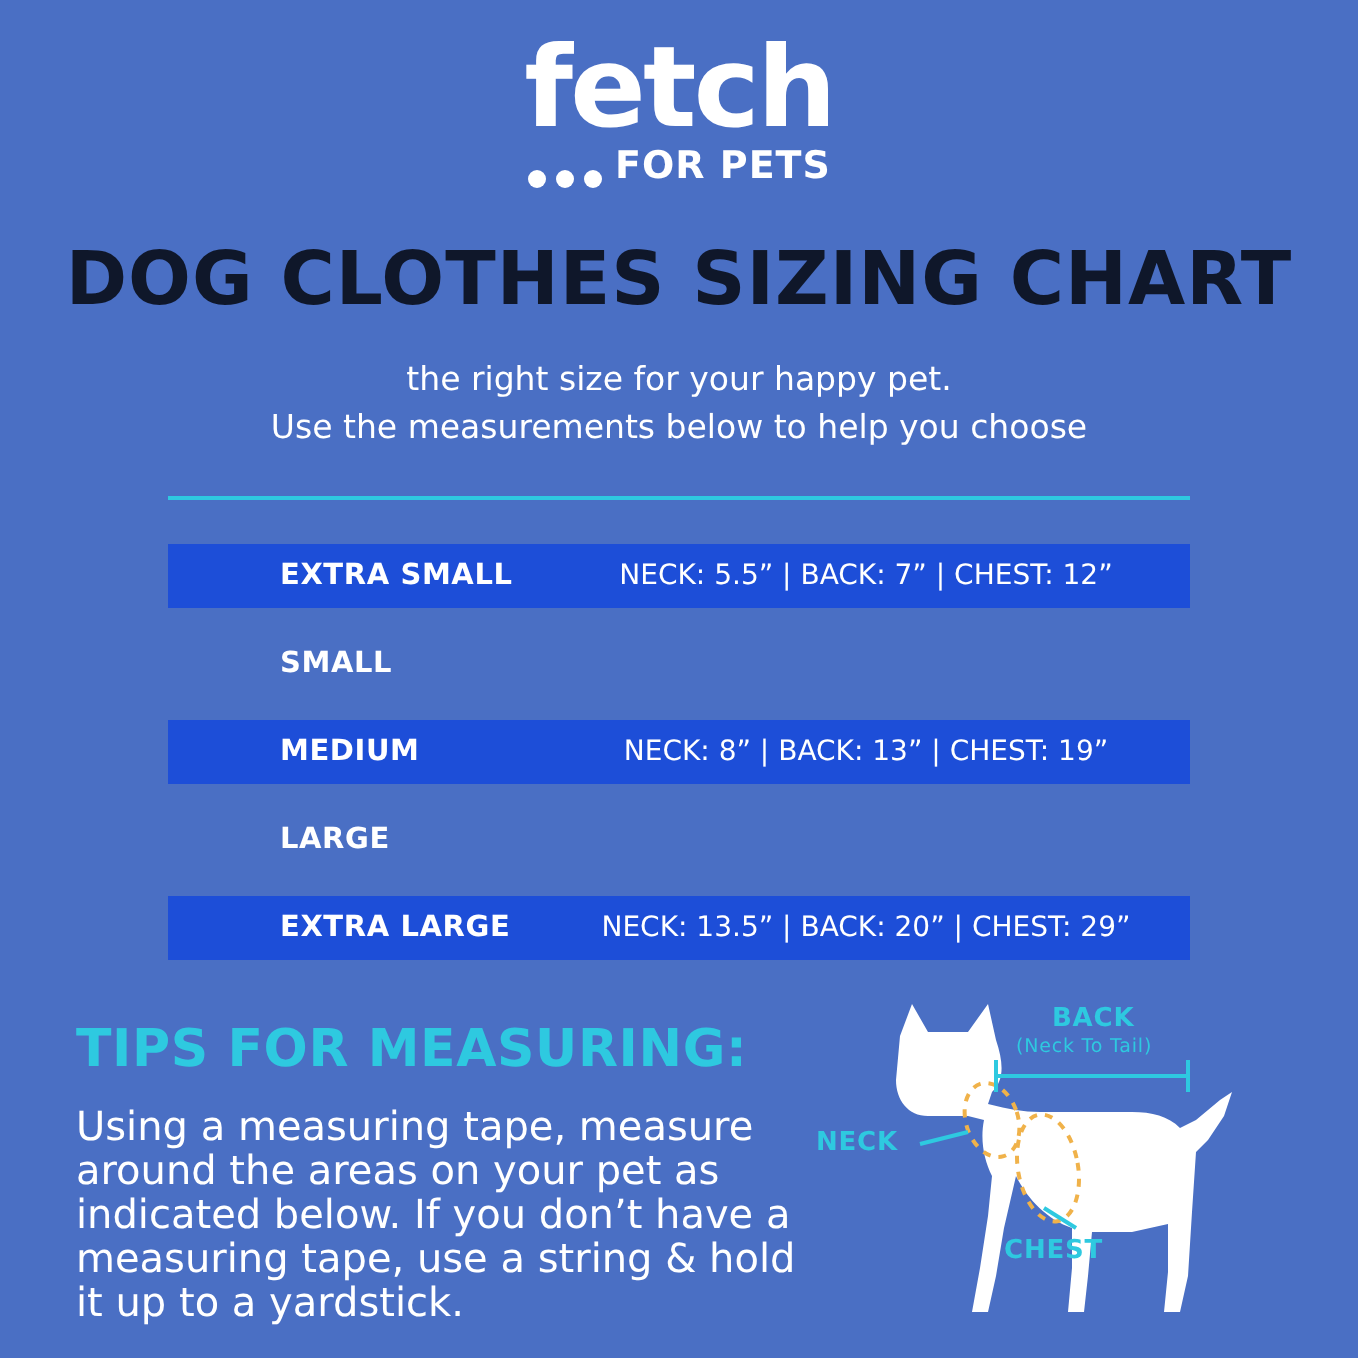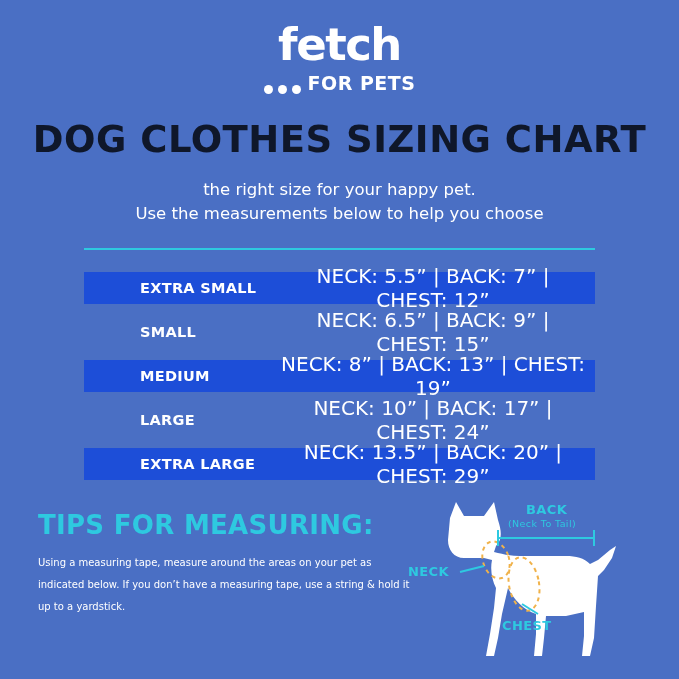--- a/index.html
+++ b/index.html
@@ -26,21 +26,21 @@
   .brand {
     position: absolute;
     top: 22px;
     left: 0;
     width: 679px;
     text-align: center;
   }
   .brand-word {
     font-family: "DejaVu Sans", sans-serif;
     font-weight: bold;
-    font-size: 45px;
+    font-size: 56px;
     letter-spacing: -1.5px;
     color: #ffffff;
     line-height: 46px;
   }
   .brand-sub {
     margin-top: 4px;
     display: flex;
     align-items: flex-end;
     justify-content: center;
     gap: 7px;
@@ -125,21 +125,21 @@
     box-sizing: border-box;
     font-family: "DejaVu Sans", sans-serif;
     font-weight: bold;
     font-size: 14.5px;
     letter-spacing: 0.3px;
   }
   .row .meas {
     flex: 1;
     text-align: center;
     font-family: "DejaVu Sans", sans-serif;
-    font-size: 20px;
+    font-size: 14px;
     padding-right: 8px;
   }
 
   
   .tips-title {
     position: absolute;
     top: 510px;
     left: 38px;
     color: #2ec9e0;
     font-family: "DejaVu Sans", sans-serif;
@@ -147,21 +147,21 @@
     font-size: 26px;
     letter-spacing: 0.3px;
   }
   .tips-body {
     position: absolute;
     top: 552px;
     left: 38px;
     width: 375px;
     color: #ffffff;
     font-family: "DejaVu Sans", sans-serif;
-    font-size: 10px;
+    font-size: 20px;
     line-height: 22px;
   }
 
   
   .dog-area {
     position: absolute;
     top: 488px;
     left: 398px;
     width: 270px;
     height: 200px;
@@ -214,31 +214,29 @@
     <div class="rule"></div>
     <div class="rows">
 
       <div class="row alt">
         <div class="size">EXTRA SMALL</div>
         <div class="meas">NECK: 5.5” | BACK: 7” | CHEST: 12”</div>
       </div>
 
       <div class="row">
         <div class="size">SMALL</div>
-        <div class="meas">NECK: 6.5” | BACK: 9” | CHEST: 15”</div>
       </div>
 
       <div class="row alt">
         <div class="size">MEDIUM</div>
         <div class="meas">NECK: 8” | BACK: 13” | CHEST: 19”</div>
       </div>
 
       <div class="row">
         <div class="size">LARGE</div>
-        <div class="meas">NECK: 10” | BACK: 17” | CHEST: 24”</div>
       </div>
 
       <div class="row alt">
         <div class="size">EXTRA LARGE</div>
         <div class="meas">NECK: 13.5” | BACK: 20” | CHEST: 29”</div>
       </div>
 
     </div>
   </div>
 

